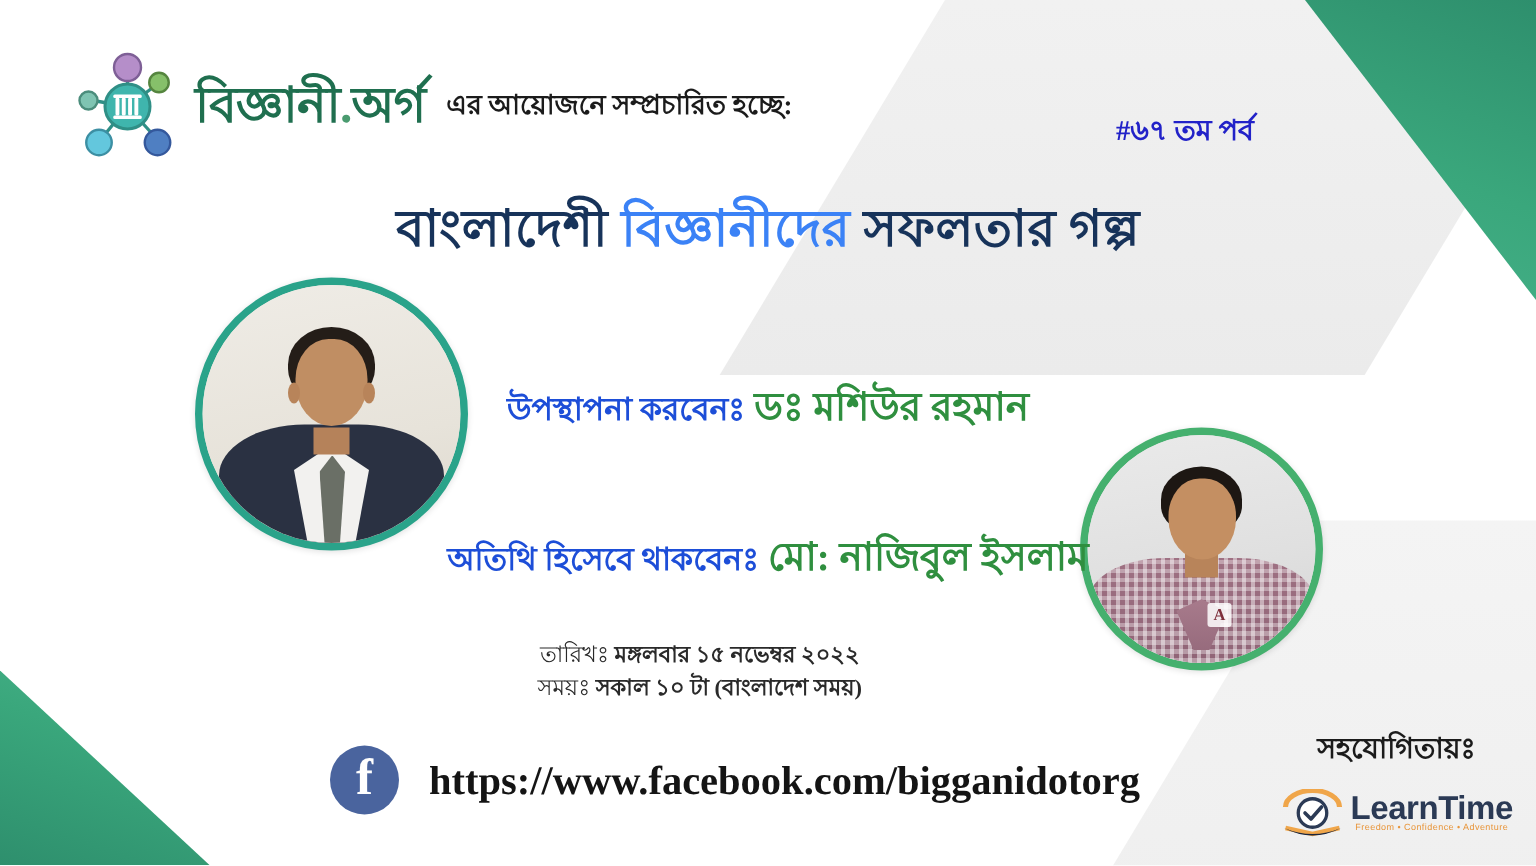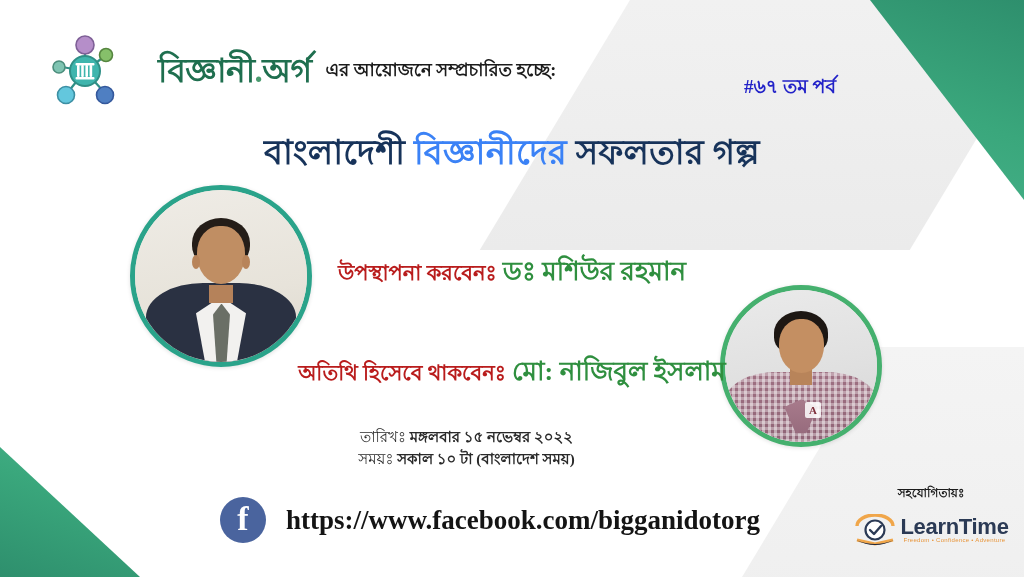--- a/index.html
+++ b/index.html
@@ -39,21 +39,21 @@
     background:linear-gradient(180deg,#f4f4f4 0%,#efefef 100%);
     transform:skewX(-31deg);transform-origin:bottom right;
   }
 
   
   .header{position:absolute;top:34px;left:48px;display:flex;align-items:center;gap:8px;}
   .logo-mark{width:74px;height:74px;position:relative;flex:0 0 auto;}
   .brand-text{
     font-family:"Liberation Serif", serif;
     font-size:33px;font-weight:bold;color:#1f6f4f;letter-spacing:-.5px;
-    line-height:1;white-space:nowrap;margin-left:28px;
+    line-height:1;white-space:nowrap;
   }
   .brand-text .dot{color:#4a9b6f;}
   .header-sub{
     font-size:18px;color:#1b1b1b;white-space:nowrap;margin-left:6px;
     font-family:"Liberation Serif", serif;font-weight:600;
   }
 
   .episode{
     position:absolute;top:72px;right:0;width:1024px;text-align:center;
     pointer-events:none;
@@ -120,21 +120,21 @@
     clip-path:polygon(50% 0,88% 14%,62% 62%,38% 62%,12% 14%);}
   .r-badge{position:absolute;left:50%;bottom:16%;width:16px;height:16px;margin-left:4px;
     background:#fff;border-radius:2px;opacity:.85;
     font:bold 11px "Liberation Serif",serif;color:#7a2530;text-align:center;line-height:16px;}
 
   
   .credit{
     position:absolute;width:1024px;text-align:center;
     font-family:"Liberation Serif", serif;
   }
-  .credit .lbl{font-size:21px;color:#b91c1c;font-weight:600;}
+  .credit .lbl{font-size:21px;color:#1d4ed8;font-weight:600;}
   .credit .nm{font-size:26px;color:#2f8f3f;font-weight:bold;margin-left:6px;}
   .credit-host{top:251px;}
   .credit-guest{top:351px;}
 
   
   .meta{
     position:absolute;width:933px;text-align:center;top:427px;
     font-family:"Liberation Serif", serif;color:#2a2a2a;line-height:1.45;
   }
   .meta-row{font-size:15px;}
@@ -148,21 +148,21 @@
     content:"f";position:absolute;left:0;right:0;top:50%;transform:translateY(-52%);
     text-align:center;color:#fff;font:bold 34px "Liberation Serif",serif;
   }
   .fb-url{
     font-family:"Liberation Serif", serif;font-size:27px;font-weight:bold;color:#141414;
     white-space:nowrap;
   }
 
   
   .sponsor{position:absolute;top:484px;left:845px;width:172px;text-align:center;}
-  .sponsor-label{font-family:"Liberation Serif",serif;font-size:12px;font-weight:600;color:#1b1b1b;}
+  .sponsor-label{font-family:"Liberation Serif",serif;font-size:19px;font-weight:600;color:#1b1b1b;}
   .sponsor-logo{margin-top:10px;display:flex;justify-content:center;gap:3px;}
   .lt-mark{width:44px;height:36px;position:relative;flex:0 0 auto;}
   .lt-name{font-family:"Liberation Sans",sans-serif;font-size:22px;font-weight:bold;color:#2b3a55;letter-spacing:-.3px;}
   .lt-tag{
     font-family:"Liberation Sans",sans-serif;font-size:6px;color:#e8953a;
     letter-spacing:.3px;margin-top:-3px;
   }
 </style>
 </head>
 <body>

